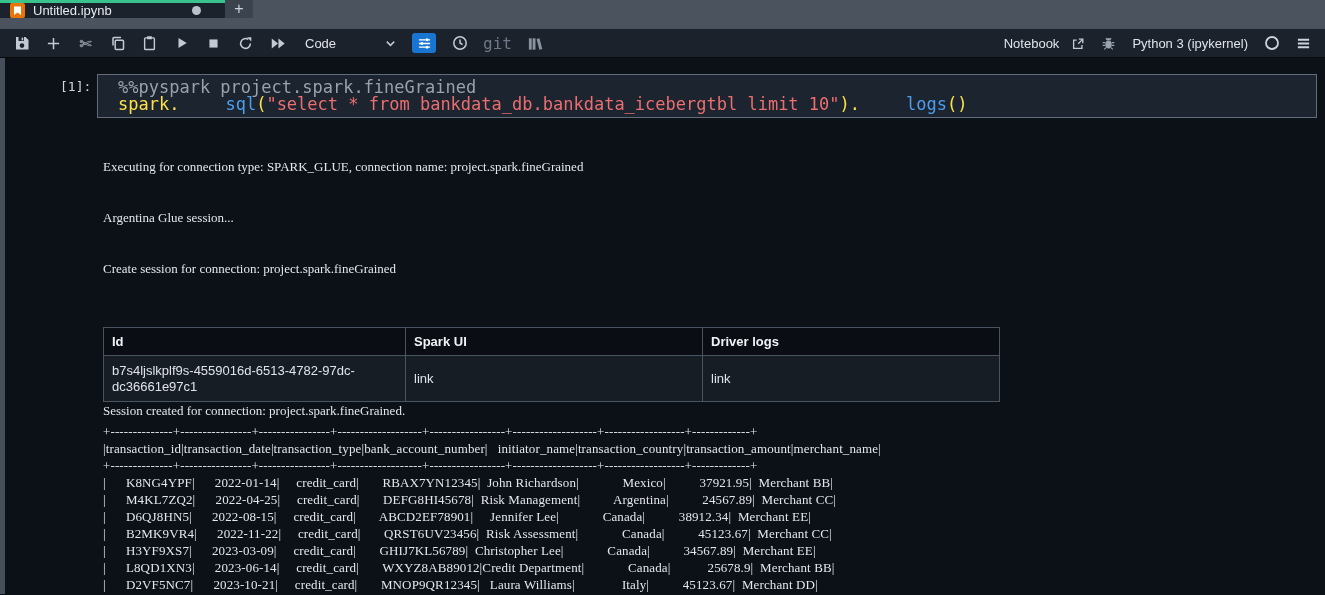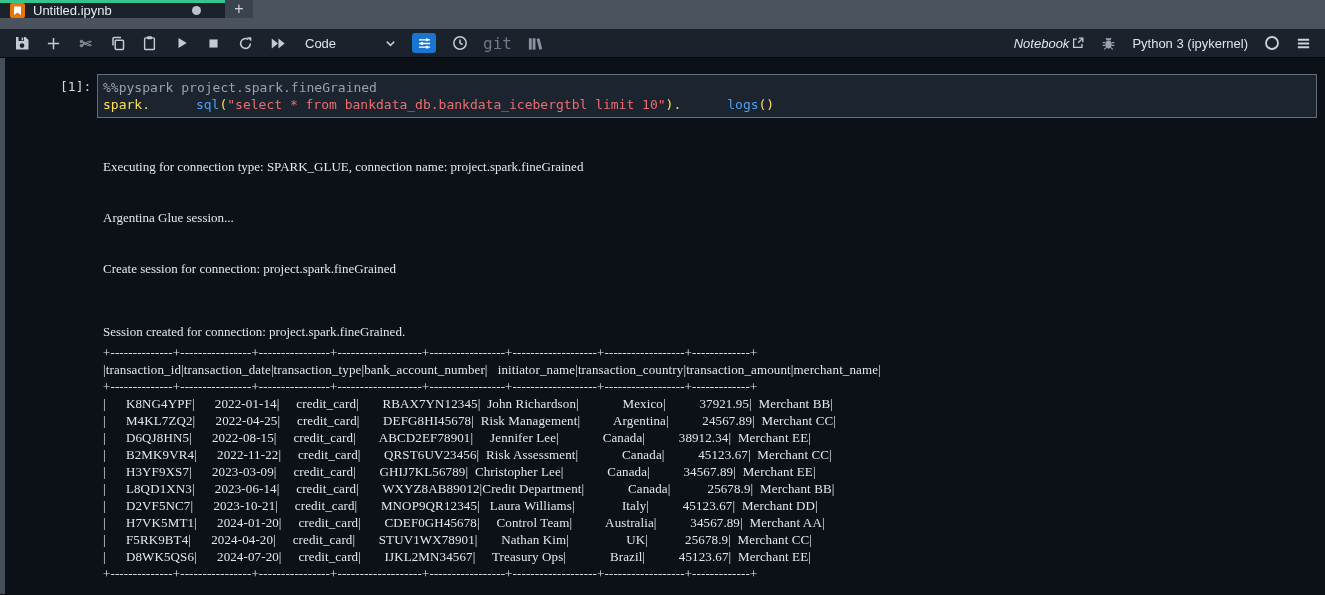--- a/index.html
+++ b/index.html
@@ -22,53 +22,53 @@
              display:flex; align-items:center; padding:0 13px; gap:15px;
              color:#dfe4ea; font-size:13px; }
   .tbtn { width:17px; height:17px; display:flex; align-items:center; justify-content:center; }
   .scissors { color:#c3cad4; font-size:15px; line-height:1; }
   .code-select { display:flex; align-items:center; justify-content:space-between;
                  width:92px; margin-left:4px; }
   .blue-btn { width:24px; height:20px; background:#1876d2; border-radius:3px;
               display:flex; align-items:center; justify-content:center; }
   .git-label { color:#6f7885; font-family:"DejaVu Sans Mono", monospace; font-size:16px; }
   .tb-spacer { flex:1; }
-  .right-item { display:flex; align-items:flex-start; gap:2px;font-style:italic; }
+  .right-item { display:flex; align-items:flex-end; gap:12px; }
 
   
   .main { position:relative; height:536px; background:#0c1117; padding:16px 8px 0 60px; }
   .left-strip { position:absolute; left:0; top:0; bottom:0; width:5px; background:#454e5a; }
 
   .mono { font-family:Liberation Serif, serif; font-size:13px; line-height:17px;
           color:#e3e7ec; white-space:pre; }
 
   .cell-row { display:flex; }
   .prompt { width:30px; margin-right:7px; text-align:left; padding-top:5px;
             font-family:"DejaVu Sans Mono", monospace; font-size:13px; color:#cfd6dd; }
   .cell-input { flex:1; background:#1c2430; border:1px solid #626c7a;
-                padding:4px 5px; font-family:"DejaVu Sans Mono", monospace;
-                font-size:13px; line-height:17px; white-space:pre; }
+                padding:4px 20px; font-family:"DejaVu Sans Mono", monospace;
+                font-size:17px; line-height:17px; white-space:pre; }
   .tk-magic { color:#9aa1ab; }
   .tk-plain { color:#fde047; }
   .tk-func  { color:#4d9fee;margin-left:46px; }
   .tk-str   { color:#ec6e6e; }
 
   .outputs { margin-left:37px; padding-left:6px; }
   .log { margin-top:6px; }
 
   table.session-table { border-collapse:collapse; margin-top:16px; width:896px;
                         font-size:13px; table-layout:fixed; }
   table.session-table th { background:#0a0e14; border:1px solid #4a5360; color:#f0f3f6;
                            font-weight:bold; text-align:left; padding:6px 8px; height:28px; }
   table.session-table td { background:#171d25; border:1px solid #4a5360; color:#dfe4ea;
                            padding:5px 8px; height:46px; vertical-align:middle; line-height:16px; }
   td.link-green { color:#2dbd74; }
   td.link-plain { color:#ccd2d8; }
 
-  .session-created { margin-top:12px; }
+  .session-created { }
   .ascii { margin-top:4px; letter-spacing:0.12px; }
 
   svg { display:block; }
 </style>
 </head>
 <body>
 
 <div class="tabbar">
   <div class="tab">
     <span>
@@ -200,20 +200,39 @@
     <div class="cell-input"><div class="tk-magic">%%pyspark project.spark.fineGrained</div><div><span class="tk-plain">spark.</span><span class="tk-func">sql</span><span class="tk-plain">(</span><span class="tk-str">"select * from bankdata_db.bankdata_icebergtbl limit 10"</span><span class="tk-plain">).</span><span class="tk-func">logs</span><span class="tk-plain">()</span></div></div>
   </div>
 
   <div class="outputs">
     <div class="log mono">
       <div>Executing for connection type: SPARK_GLUE, connection name: project.spark.fineGrained</div>
       <div>Argentina Glue session...</div>
       <div>Create session for connection: project.spark.fineGrained</div>
     </div>
 
+    <table class="session-table">
+      <colgroup>
+          <col style="width:302px">
+          <col style="width:297px">
+          <col style="width:297px">
+        </colgroup>
+      <tbody>
+          <tr>
+        <th>Id</th>
+        <th>Spark UI</th>
+        <th>Driver logs</th>
+      </tr>
+      <tr>
+        <td>b7s4ljslkplf9s-4559016d-6513-4782-97dc-dc36661e97c1</td>
+        <td class="link-green">link</td>
+        <td class="link-plain">link</td>
+      </tr>
+    </tbody>
+      </table>
 
     <div class="session-created mono">Session created for connection: project.spark.fineGrained.</div>
 
     <pre class="ascii mono">+--------------+----------------+----------------+-------------------+-----------------+-------------------+------------------+-------------+
 |transaction_id|transaction_date|transaction_type|bank_account_number|   initiator_name|transaction_country|transaction_amount|merchant_name|
 +--------------+----------------+----------------+-------------------+-----------------+-------------------+------------------+-------------+
 |      K8NG4YPF|      2022-01-14|     credit_card|       RBAX7YN12345|  John Richardson|             Mexico|          37921.95|  Merchant BB|
 |      M4KL7ZQ2|      2022-04-25|     credit_card|       DEFG8HI45678|  Risk Management|          Argentina|          24567.89|  Merchant CC|
 |      D6QJ8HN5|      2022-08-15|     credit_card|       ABCD2EF78901|     Jennifer Lee|             Canada|          38912.34|  Merchant EE|
 |      B2MK9VR4|      2022-11-22|     credit_card|       QRST6UV23456|  Risk Assessment|             Canada|          45123.67|  Merchant CC|

